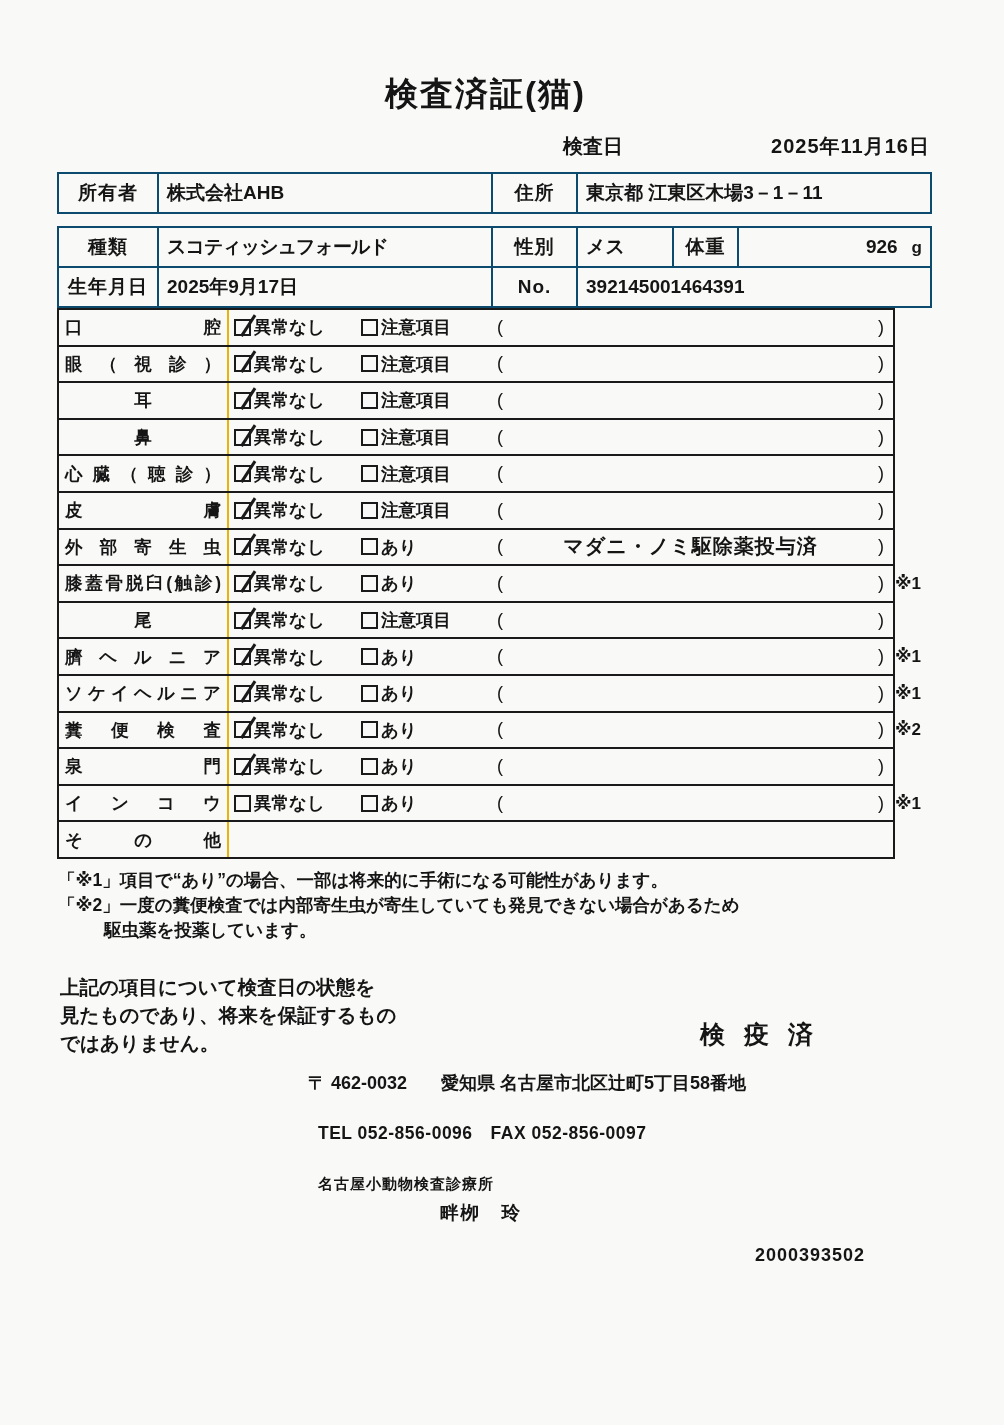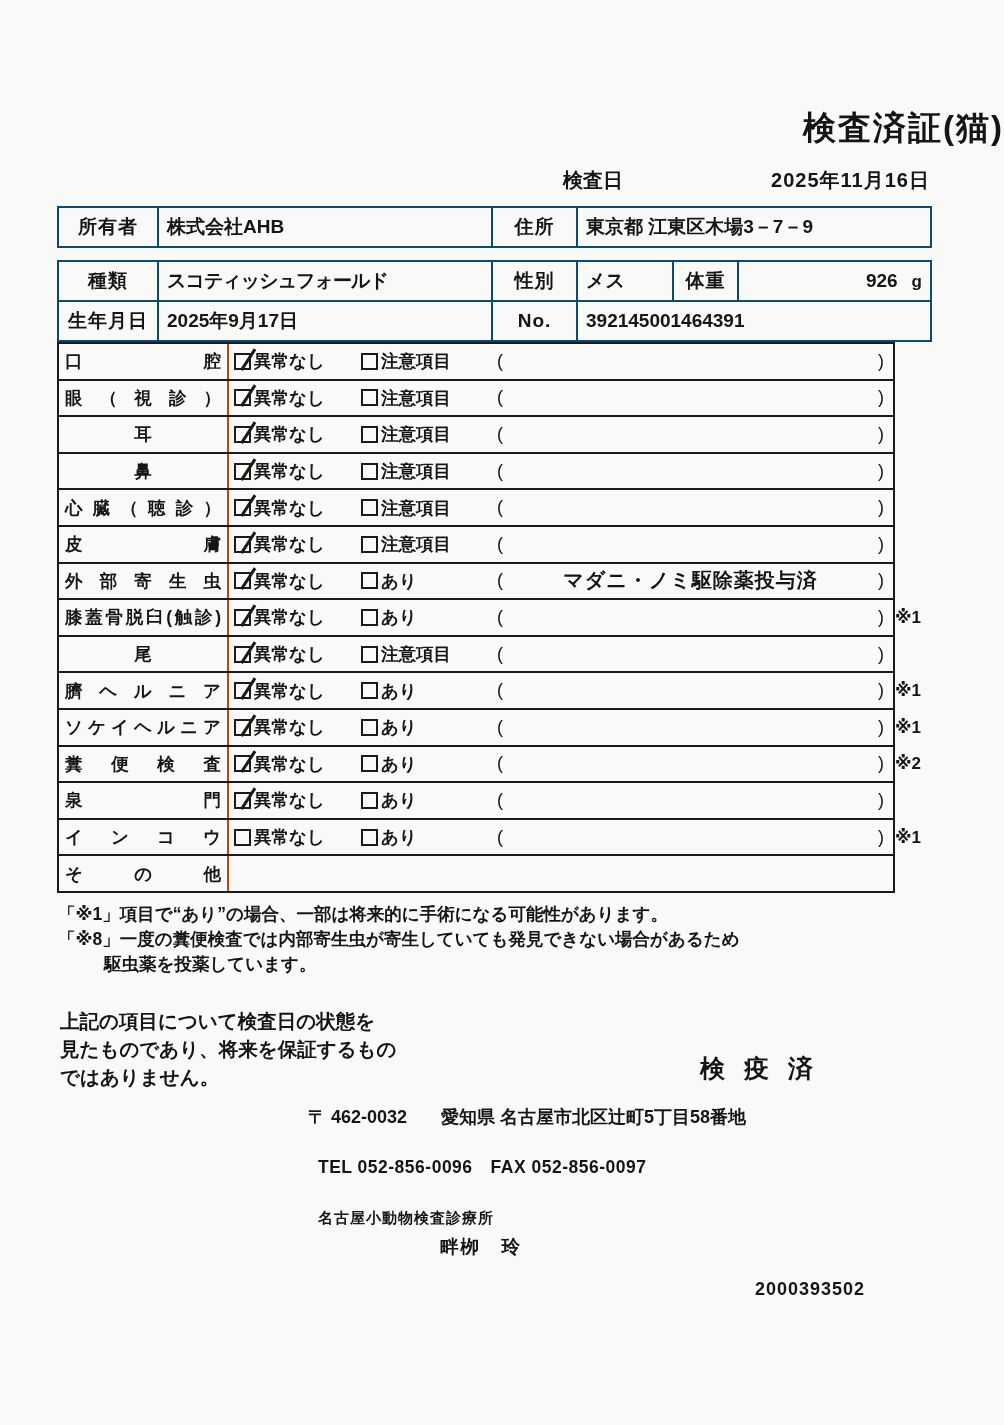--- a/index.html
+++ b/index.html
@@ -7,26 +7,25 @@
     position:relative;
     width:1004px;height:1425px;
     margin:0 auto;
     background:#f9f9f7;
     color:#151515;
     font-family:"Liberation Sans","DejaVu Sans",sans-serif;
     overflow:hidden;
   }
   
   .title{
-    padding-top:106px;
+    padding-top:72px;
     margin:0 0 0 385px;
     font-size:33px;
     font-weight:700;
     letter-spacing:2px;
-    text-align:right;
   }
   .daterow{
     position:relative;
     margin:16px 74px 0 57px;
     height:24px;
     font-size:20px;
     font-weight:600;
   }
   .daterow .dlabel{position:absolute;left:506px;top:0;}
   .daterow .dvalue{position:absolute;right:0;top:0;letter-spacing:1px;}
@@ -68,21 +67,21 @@
     position:relative;
     display:flex;
     height:34.6px;
     border-bottom:2px solid #1a1a1a;
     align-items:center;
   }
   .trow:last-child{border-bottom:none;}
   .tname{
     width:156px;
     padding:0 6px;
-    border-right:2px solid #c2410c;
+    border-right:2px solid #eab308;
     align-self:stretch;
     display:flex;align-items:center;
     font-size:17.5px;
     font-weight:600;
     text-align:justify;
     overflow:hidden;
   }
   .tname > span{width:100%;text-align:justify;text-align-last:justify;display:inline-block;}
   .tname.center > span{text-align-last:center;}
   .tval{
@@ -178,21 +177,21 @@
         <col style="width:100px">
         <col style="width:334px">
         <col style="width:85px">
         <col style="width:354px">
       </colgroup>
     <tbody>
         <tr>
       <td class="lab">所有者</td>
       <td>株式会社AHB</td>
       <td class="lab">住所</td>
-      <td>東京都 江東区木場3－7－9</td>
+      <td>東京都 江東区木場3－1－11</td>
     </tr>
   </tbody>
     </table>
 
   <table class="hdr animal-tbl">
     <colgroup>
         <col style="width:100px">
         <col style="width:334px">
         <col style="width:85px">
         <col style="width:96px">
@@ -557,21 +556,21 @@
           <span class="pcontent"></span>
           <span class="pc">)</span>
         </span>
       </div>
       <span class="note"></span>
     </div>
     </div>
 
   <div class="footnotes">
     <div class="fn1">「※1」項目で“あり”の場合、一部は将来的に手術になる可能性があります。</div>
-    <div class="fn2">「※8」一度の糞便検査では内部寄生虫が寄生していても発見できない場合があるため</div>
+    <div class="fn2">「※2」一度の糞便検査では内部寄生虫が寄生していても発見できない場合があるため</div>
     <div class="fn3">駆虫薬を投薬しています。</div>
   </div>
 
   <div class="discrow">
     <div class="disclaimer">
       <div>上記の項目について検査日の状態を</div>
       <div>見たものであり、将来を保証するもの</div>
       <div>ではありません。</div>
     </div>
     <div class="stamp">検 疫 済</div>

